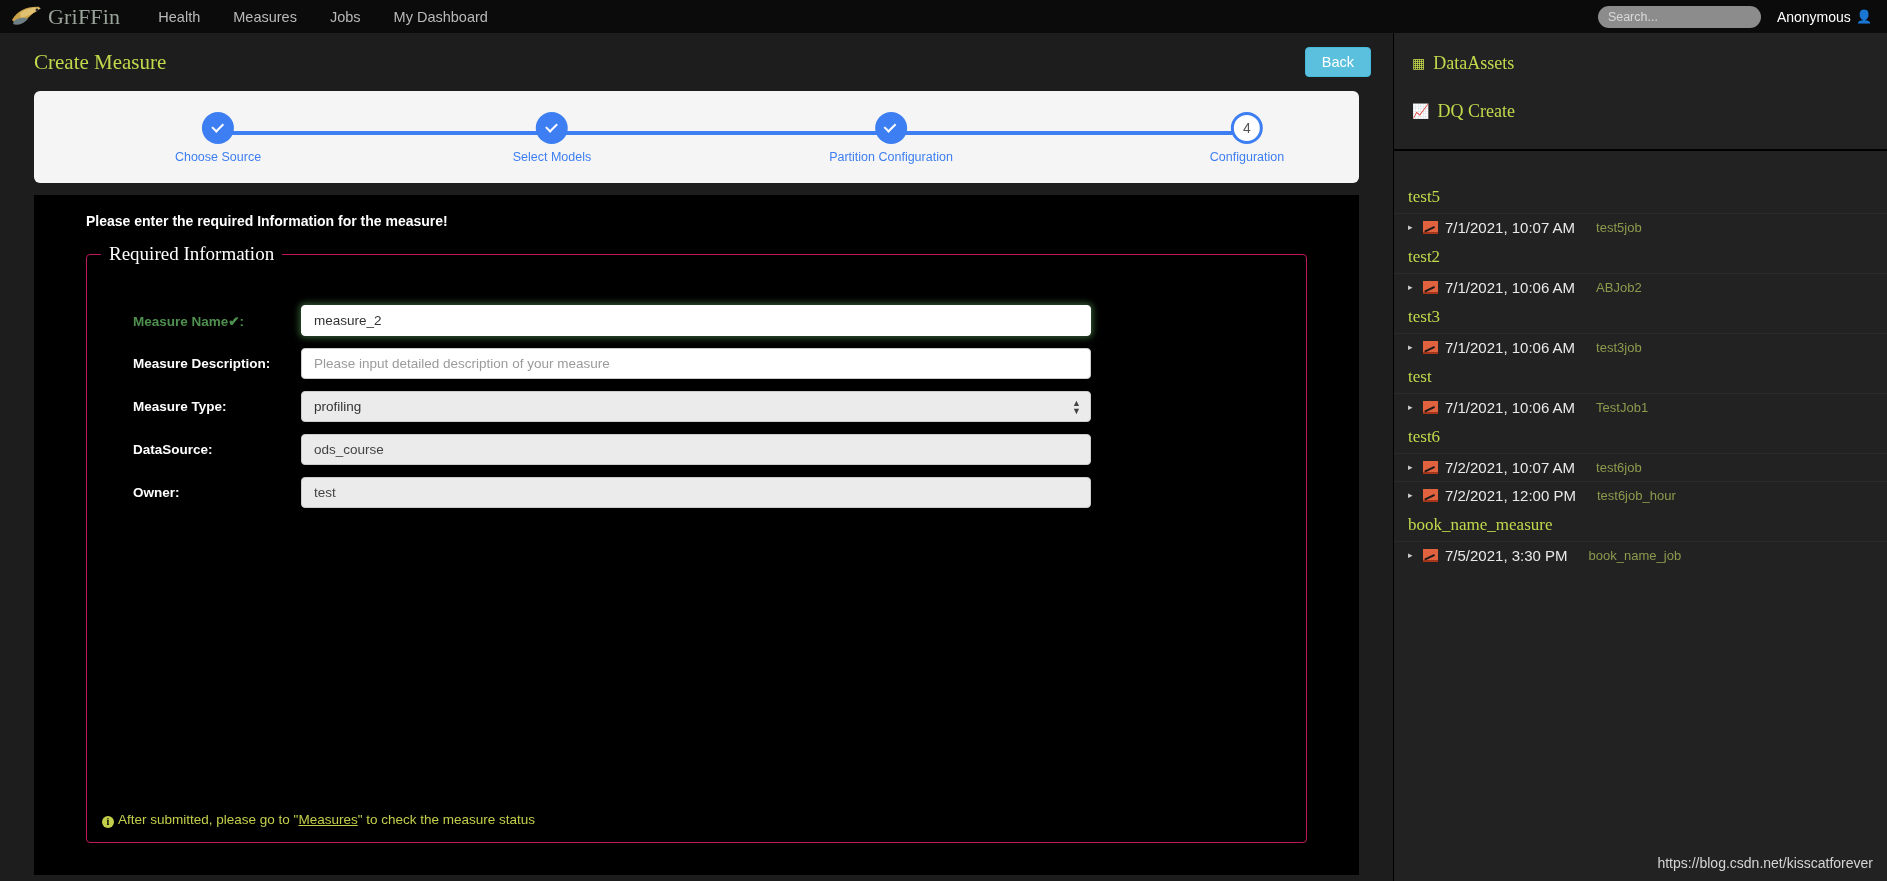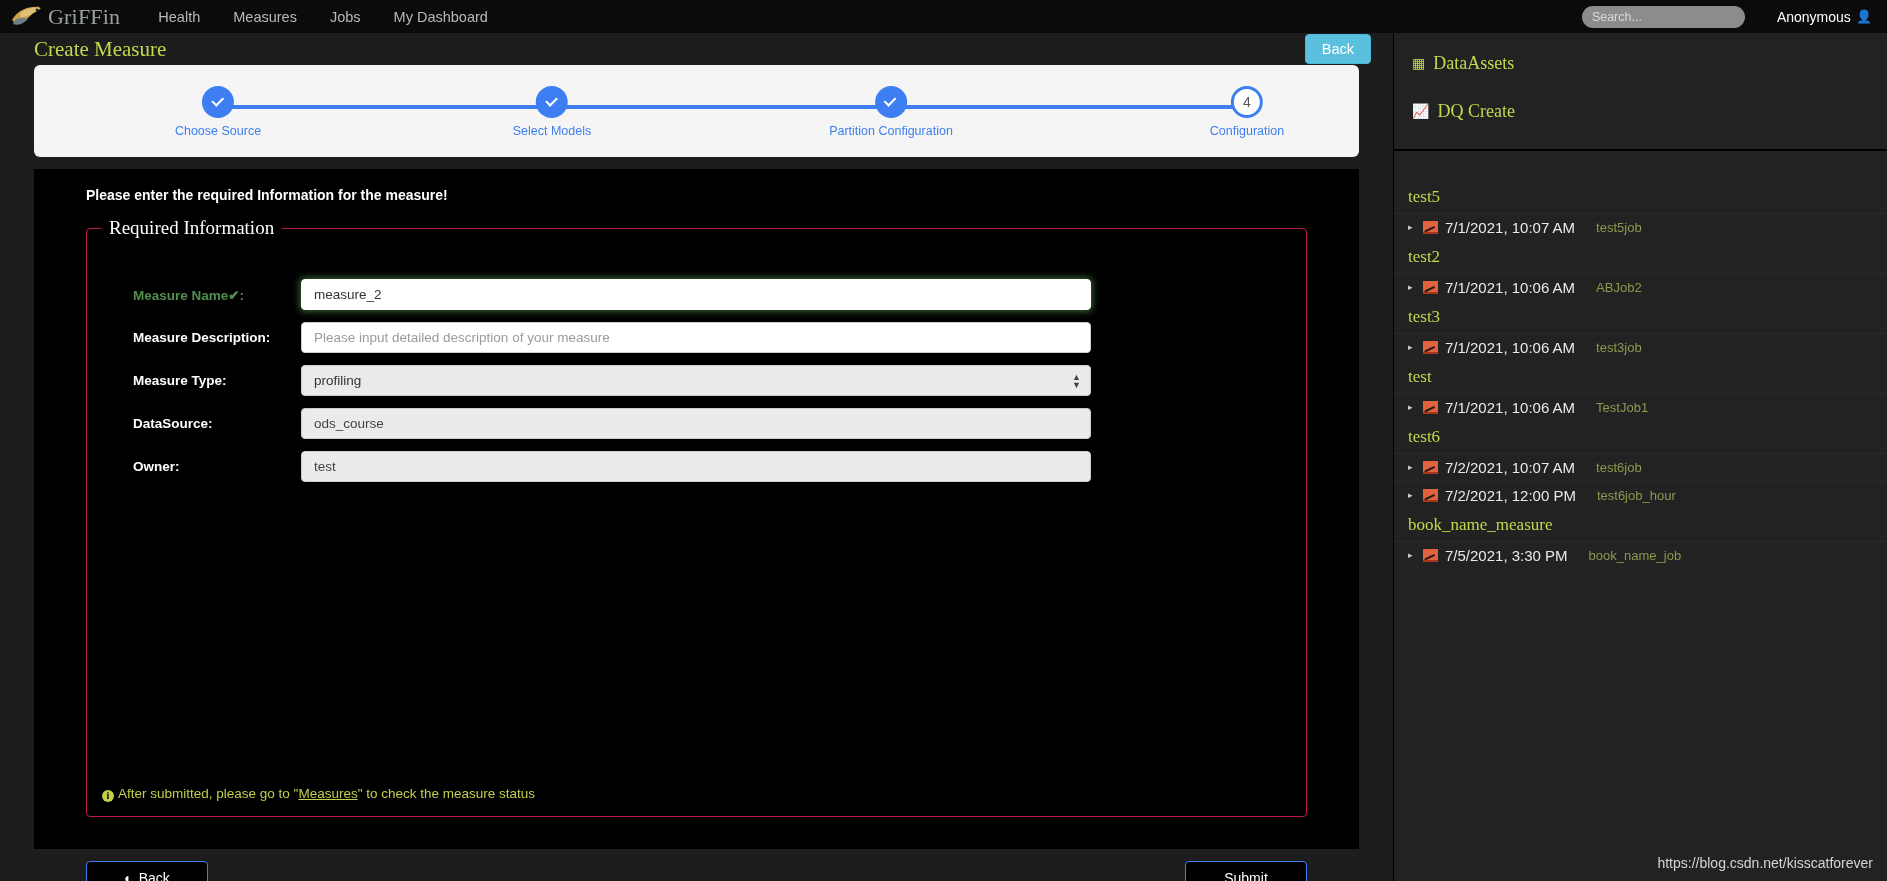--- a/index.html
+++ b/index.html
@@ -39,21 +39,21 @@
     color: #b9b9b9;
     font-size: 14.5px;
     text-decoration: none;
     cursor: pointer;
     white-space: nowrap;
   }
   .nav-right {
     margin-left: auto;
     display: flex;
     align-items: center;
-    gap: 32px;
+    gap: 16px;
   }
   .search-box {
     width: 163px; height: 22px;
     border-radius: 11px;
     background: #8c8c8c;
     border: none;
     outline: none;
     color: #ffffff;
     font-size: 12.5px;
     padding: 0 10px;
@@ -72,21 +72,21 @@
   }
   .right-pane {
     flex: 1;
     background: #222222;
     border-left: 1px solid #000000;
     position: relative;
   }
 
   
   .page-title-row {
-    height: 32px;
+    height: 58px;
     display: flex;
     align-items: center;
     padding: 0 22px 0 34px;
     position: relative;
   }
   .page-title {
     color: #c3d84c;
     font-size: 21px;
     font-family: "Liberation Serif", serif;
   }

